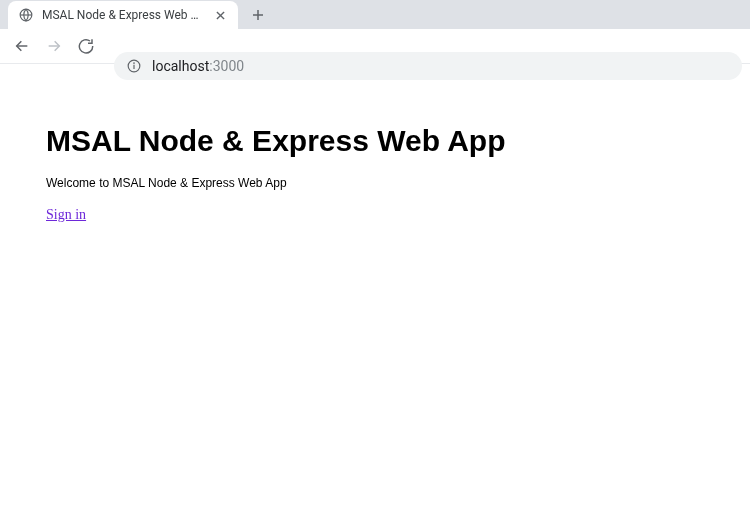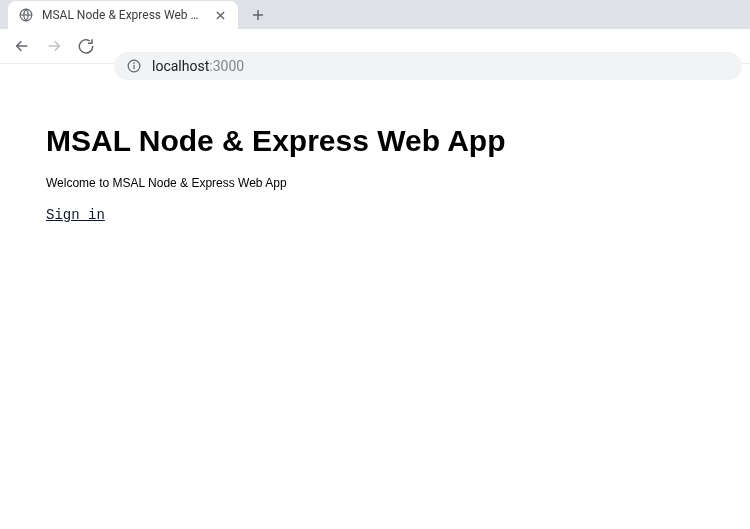--- a/index.html
+++ b/index.html
@@ -133,24 +133,24 @@
       font-family: Arial, sans-serif;
     }
     .page-welcome {
       font-size: 12px;
       color: #000000;
       margin-bottom: 14px;
       font-family: Arial, sans-serif;
     }
     .signin-link {
       font-size: 14px;
-      color: #0f172a;
+      color: #6d28d9;
       text-decoration: underline;
       cursor: pointer;
-      font-family: Liberation Mono, monospace;
+      font-family: Liberation Serif, serif;
     }
   </style>
 </head>
 <body>
 
 <div class="browser-chrome">
   <div class="tab-strip">
     <div class="tab">
       <span class="tab-favicon">
         <svg width="14" height="14" viewBox="0 0 24 24" fill="none" stroke="#5f6368" stroke-width="2">

